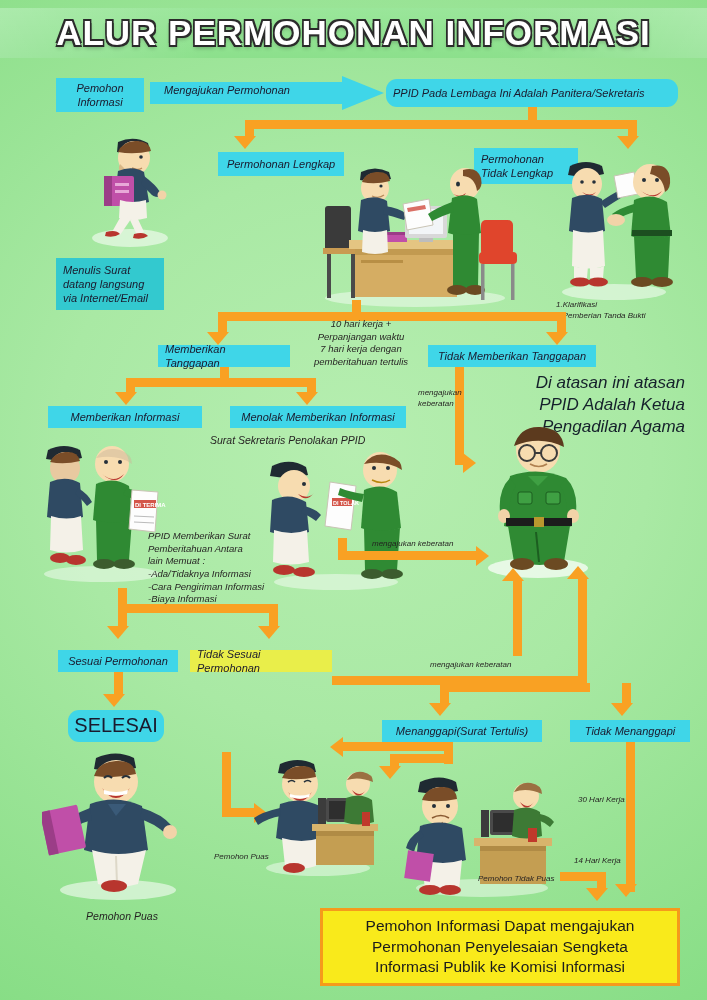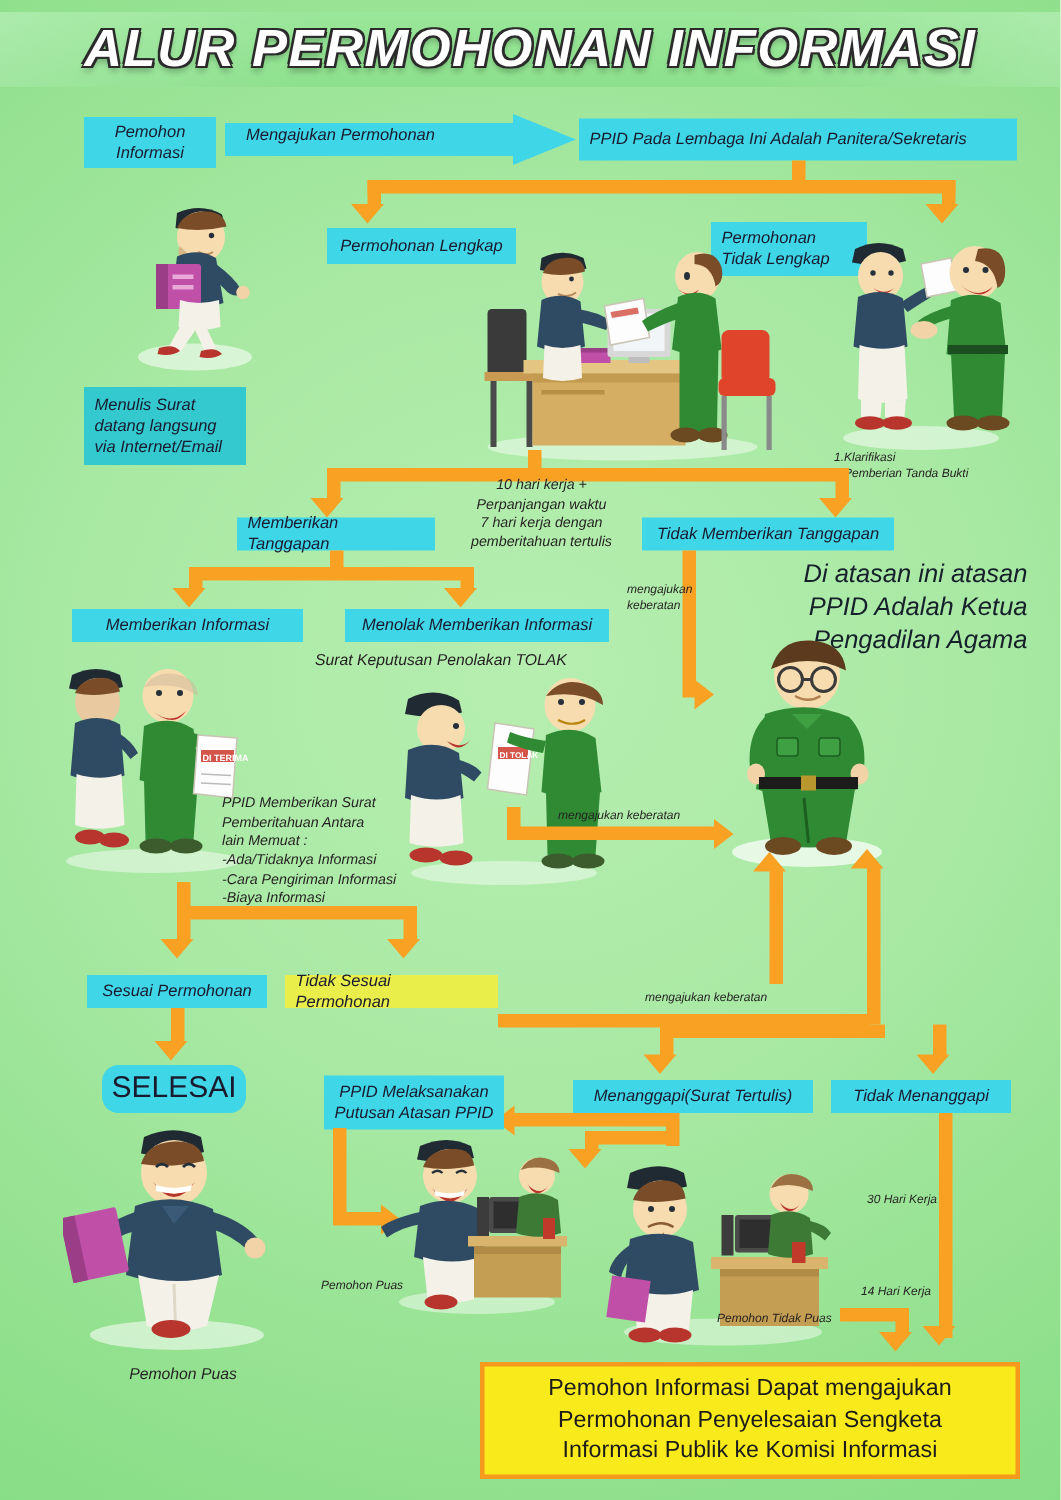--- a/index.html
+++ b/index.html
@@ -21,21 +21,21 @@
   #titleband {
     position:absolute; left:0; top:8px; width:707px; height:50px;
     background:linear-gradient(#9ae69a,#8ce08c);
   }
   #titleband .deco{position:absolute;left:0;top:0;width:100%;height:100%;
     background:linear-gradient(90deg,rgba(255,255,255,.18),rgba(255,255,255,0) 30%,rgba(255,255,255,0) 70%,rgba(255,255,255,.18));}
   #title {
     position:absolute; left:0; top:8px; width:707px; height:50px;
     display:flex; align-items:center; justify-content:center;
     font-family:"Liberation Sans", sans-serif;
-    font-style:italic; font-weight:bold; font-size:35px;
+    font-weight:bold; font-size:35px;
     letter-spacing:1px;
     color:#ffffff;
     text-shadow:
       -1.6px -1.6px 0 #2b2b2b, 1.6px -1.6px 0 #2b2b2b,
       -1.6px 1.6px 0 #2b2b2b, 1.6px 1.6px 0 #2b2b2b,
       0 3px 4px rgba(0,0,0,.28);
     white-space:nowrap;
   }
 
   
@@ -117,21 +117,21 @@
 
   <div class="lbl ctr" style="left:56px; top:78px; width:88px; height:34px; display:flex;align-items:center;justify-content:center;">Pemohon
 Informasi</div>
 
   <div id="bigarrow">
     <div class="shaft"></div>
     <div class="head"></div>
     <div class="txt">Mengajukan Permohonan</div>
   </div>
 
-  <div class="lbl" style="left:386px; top:79px; width:292px; height:28px; display:flex;align-items:center;">PPID Pada Lembaga Ini Adalah Panitera/Sekretaris</div>
+  <div class="lbl" style="left:386px; top:79px; width:292px; height:28px; display:flex;align-items:center;border-radius:11px;">PPID Pada Lembaga Ini Adalah Panitera/Sekretaris</div>
 
   <div class="bar v" style="left:528px; top:107px; height:18px;"></div>
   <div class="bar h" style="left:245px; top:120px; width:392px;"></div>
   <div class="bar v" style="left:245px; top:120px; height:18px;"></div>
   <div class="ahead down" style="left:234px; top:136px;"></div>
   <div class="bar v" style="left:628px; top:120px; height:18px;"></div>
   <div class="ahead down" style="left:617px; top:136px;"></div>
 
   <div class="fig" style="left:74px; top:128px; width:108px; height:120px;">
     <svg width="108" height="120" viewBox="0 0 108 120">
@@ -283,21 +283,21 @@
   <div class="bar h" style="left:126px; top:378px; width:190px;"></div>
   <div class="bar v" style="left:126px; top:378px; height:16px;"></div>
   <div class="ahead down" style="left:115px; top:392px;"></div>
   <div class="bar v" style="left:307px; top:378px; height:16px;"></div>
   <div class="ahead down" style="left:296px; top:392px;"></div>
 
   <div class="lbl" style="left:230px; top:406px; width:176px; height:22px; display:flex;align-items:center;justify-content:center;">Menolak Memberikan Informasi</div>
 
   <div class="lbl" style="left:48px; top:406px; width:154px; height:22px; display:flex;align-items:center;justify-content:center;">Memberikan Informasi</div>
 
-  <div class="plain md" style="left:210px; top:434px;">Surat Keputusan Penolakan TOLAK</div>
+  <div class="plain md" style="left:210px; top:434px;">Surat Sekretaris Penolakan PPID</div>
 
   <div class="fig" style="left:34px; top:432px; width:140px; height:150px;">
     <svg width="140" height="150" viewBox="0 0 140 150">
       <ellipse cx="68" cy="142" rx="58" ry="8" fill="#ffffff" opacity="0.45"></ellipse>
 
       <path d="M14 18 q16 -8 32 0 l2 8 q-17 5 -36 1z" fill="#1f2a32"></path>
       <ellipse cx="31" cy="36" rx="15" ry="16" fill="#e8c9a0"></ellipse>
       <path d="M16 30 q4 -9 15 -10 q13 -1 15 9 q-16 4 -30 1z" fill="#7a4d28"></path>
       <path d="M16 50 q16 -7 30 1 l3 34 q-19 6 -36 0z" fill="#2f4a63"></path>
       <path d="M44 56 q10 6 14 14 l-5 4 q-6 -8 -12 -12z" fill="#2f4a63"></path>
@@ -456,26 +456,24 @@
 
   <div class="bar v" style="left:578px; top:683px; height:0px;"></div>
   <div class="bar h" style="left:440px; top:683px; width:150px;"></div>
   <div class="bar v" style="left:440px; top:683px; height:22px;"></div>
   <div class="ahead down" style="left:429px; top:703px;"></div>
   <div class="bar v" style="left:622px; top:683px; height:22px;"></div>
   <div class="ahead down" style="left:611px; top:703px;"></div>
 
   <div class="lbl" style="left:382px; top:720px; width:160px; height:22px; display:flex;align-items:center;justify-content:center;">Menanggapi(Surat Tertulis)</div>
 
-  <div class="lbl" style="left:554px; top:720px; width:120px; height:22px; display:flex;align-items:center;justify-content:center;">Tidak Menanggapi</div>
+  <div class="lbl" style="left:570px; top:720px; width:120px; height:22px; display:flex;align-items:center;justify-content:center;">Tidak Menanggapi</div>
 
   <div class="bar h" style="left:338px; top:742px; width:106px;"></div>
   <div class="ahead left" style="left:330px; top:737px;"></div>
-  <div class="lbl ctr" style="left:216px; top:717px; width:120px; padding:4px 6px;">PPID Melaksanakan
-Putusan Atasan PPID</div>
 
   <div class="bar v" style="left:222px; top:752px; height:60px;"></div>
   <div class="bar h" style="left:222px; top:808px; width:36px;"></div>
   <div class="ahead right" style="left:254px; top:803px;"></div>
 
   <div class="fig" style="left:254px; top:752px; width:130px; height:125px;">
     <svg width="130" height="125" viewBox="0 0 130 125">
       <ellipse cx="64" cy="116" rx="52" ry="8" fill="#ffffff" opacity="0.45"></ellipse>
       <path d="M26 12 q18 -8 34 0 l2 8 q-18 5 -38 1z" fill="#1f2a32"></path>
       <ellipse cx="46" cy="32" rx="18" ry="18" fill="#f7dcb0"></ellipse>

